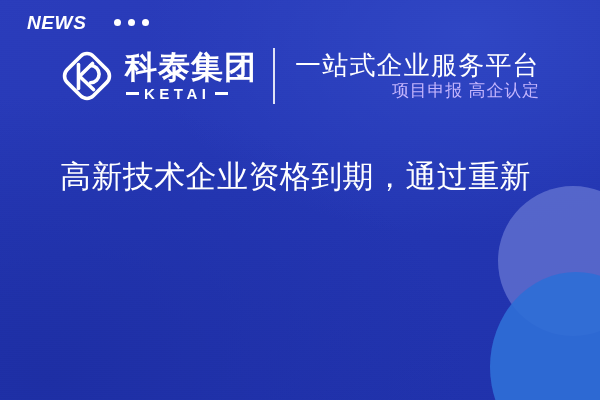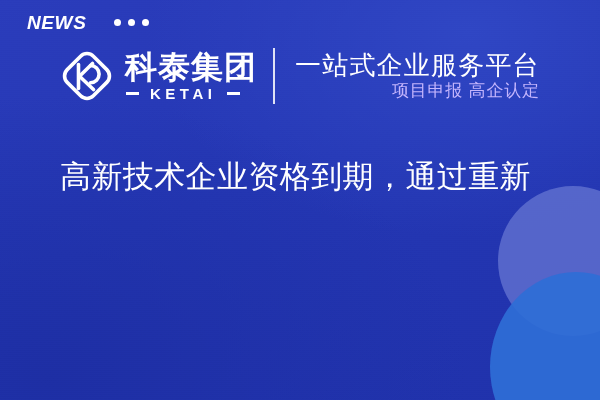--- a/index.html
+++ b/index.html
@@ -108,21 +108,21 @@
     color: #ffffff;
     font-size: 32px;
     font-weight: bold;
     line-height: 1.04;
     letter-spacing: 1px;
     white-space: nowrap;
   }
   .logo-en-row {
     display: flex;
     align-items: center;
-    gap: 11px;
+    gap: 5px;
     margin-top: 2px;
     padding-left: 1px;
   }
   .logo-en-row .rule {
     height: 2.5px;
     width: 13px;
     background: #ffffff;
     flex: 0 0 13px;
   }
   .logo-en {

